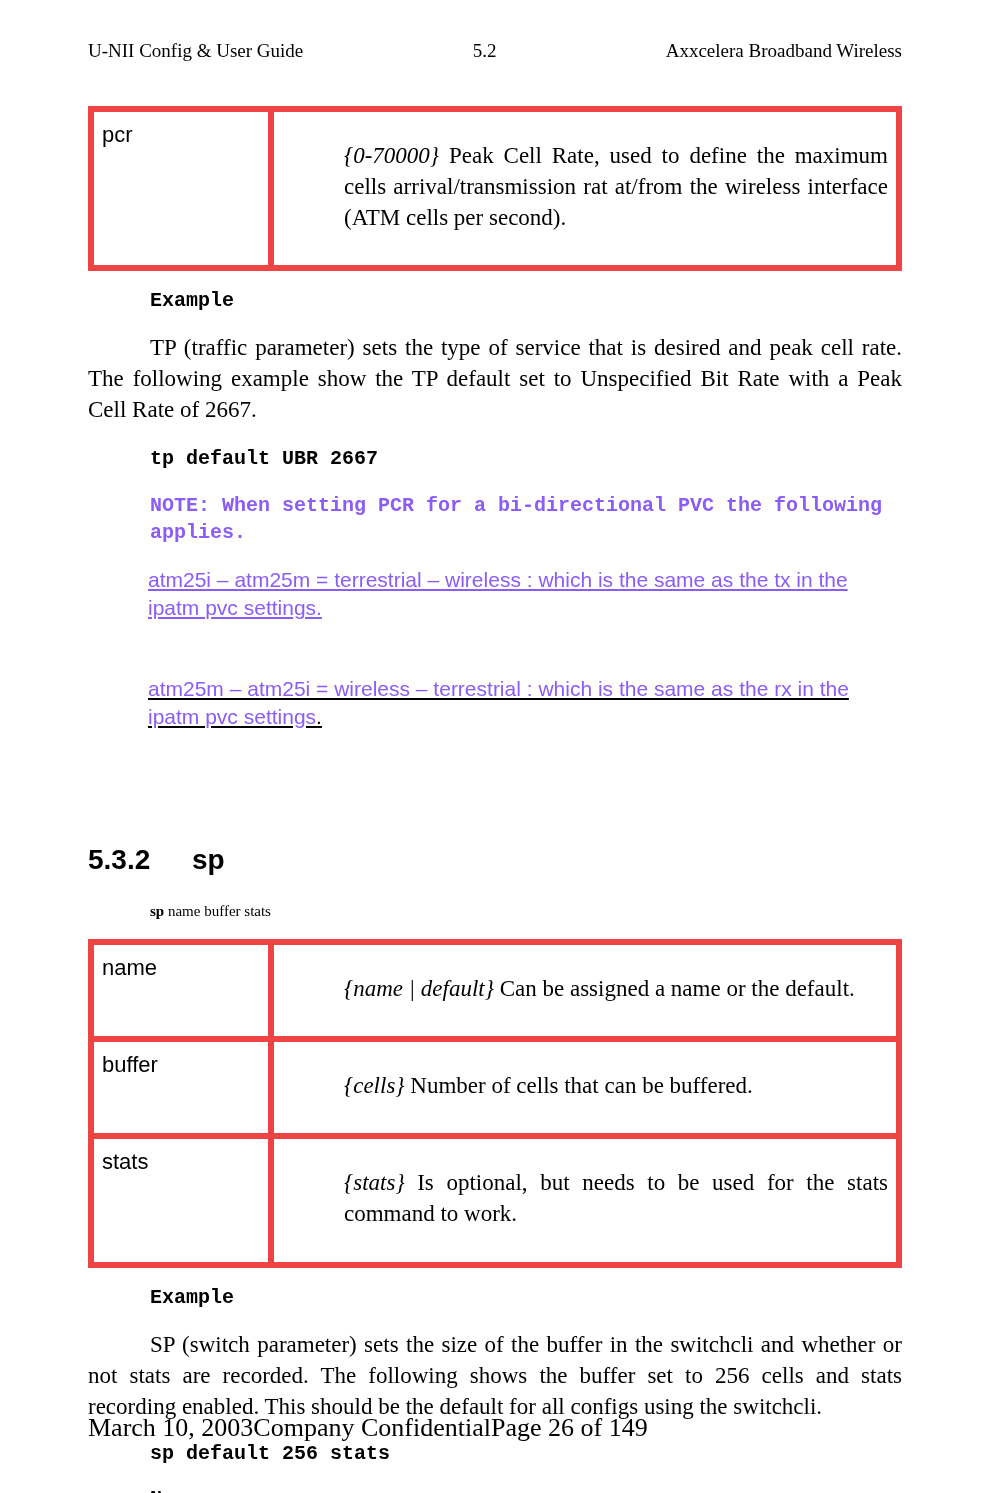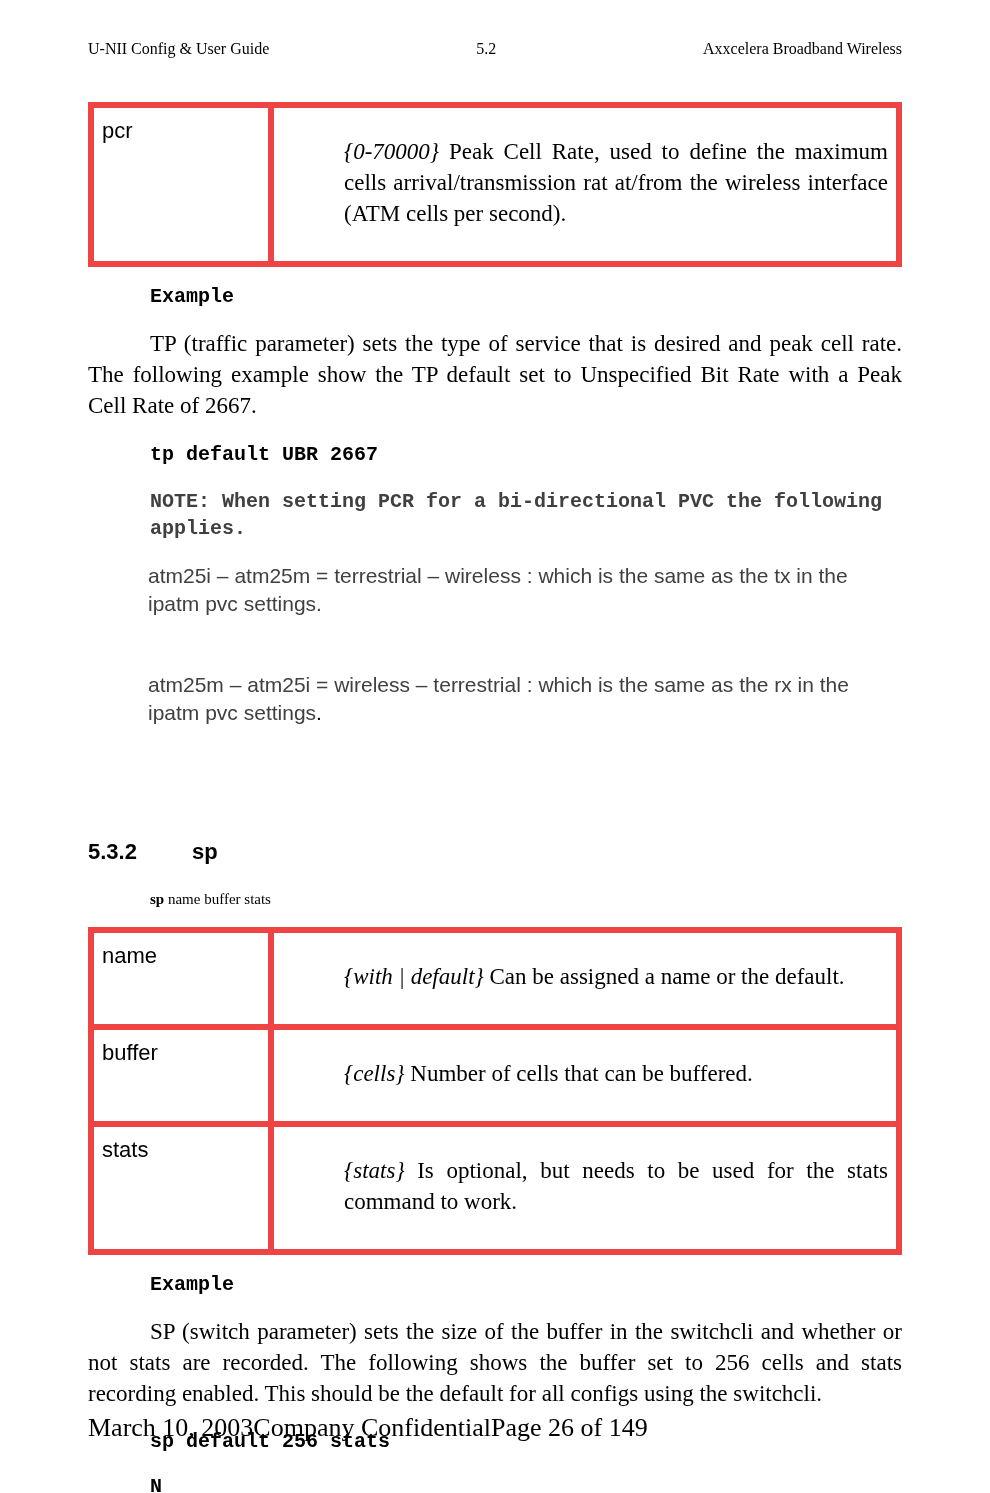--- a/index.html
+++ b/index.html
@@ -12,21 +12,21 @@
     font-size: 23px;
     color: #000;
     position: relative;
     box-sizing: border-box;
     padding: 38px 88px 0 88px;
     line-height: 1.35;
   }
   .header {
     display: flex;
     justify-content: space-between;
-    font-size: 16px;
+    font-size: 19px;
     margin-bottom: 42px;
   }
   .header .center { text-align: center; flex: 0 0 auto; }
   table.param {
     width: 100%;
     border-collapse: collapse;
     margin-bottom: 16px;
   }
   table.param td {
     border: 6px solid #ef4444;
@@ -45,45 +45,45 @@
     font-size: 20px;
   }
   .indent {
     margin-left: 62px;
   }
   .para {
     text-align: justify;
     margin: 16px 0;
     text-indent: 62px;
   }
-  .red { color: #404040; }
+  .red { color: #8b5cf6; }
   .section-num {
     font-family: Arial, Helvetica, sans-serif;
     font-weight: bold;
-    font-size: 22px;
+    font-size: 28px;
     margin-top: 64px;
     margin-bottom: 22px;
   }
   .section-num .num { display:inline-block; width: 104px;}
   .syntax {
     margin-left: 62px;
     margin-bottom: 18px;
     font-size: 15px;
   }
   .syntax .cmd { font-weight: bold; }
   .footer {
     position: absolute;
     bottom: 48px;
     left: 88px;
     right: 88px;
     display: flex;
     font-size: 26px;
   }
   .italic { font-style: italic; }
-  .block { margin: 12px 0 12px 60px; font-family: Arial, Helvetica, sans-serif; font-size:21px;}
+  .block { margin: 12px 0 12px 60px; font-family: Arial, Helvetica, sans-serif; font-size:21px;text-decoration:underline;}
   .gap-large { height: 28px; }
 </style>
 </head>
 <body>
 
 <div class="header">
   <span>U-NII Config &amp; User Guide</span>
   <span class="center">5.2</span>
   <span>Axxcelera Broadband Wireless</span>
 </div>
@@ -115,21 +115,21 @@
   <span class="num">5.3.2</span><span>sp</span>
 </div>
 
 <div class="syntax"><span class="cmd">sp</span><span>   name   buffer   stats</span></div>
 
 <table class="param">
   <tbody>
       <tr>
     <td class="label">name</td>
     <td>
-          <div class="desc-wrap"><span class="italic">{with | default}</span><span> Can be assigned a name or the default.</span></div>
+          <div class="desc-wrap"><span class="italic">{name | default}</span><span> Can be assigned a name or the default.</span></div>
         </td>
   </tr>
   <tr>
     <td class="label">buffer</td>
     <td>
           <div class="desc-wrap"><span class="italic">{cells}</span><span> Number of cells that can be buffered.</span></div>
         </td>
   </tr>
   <tr>
     <td class="label">stats</td>

